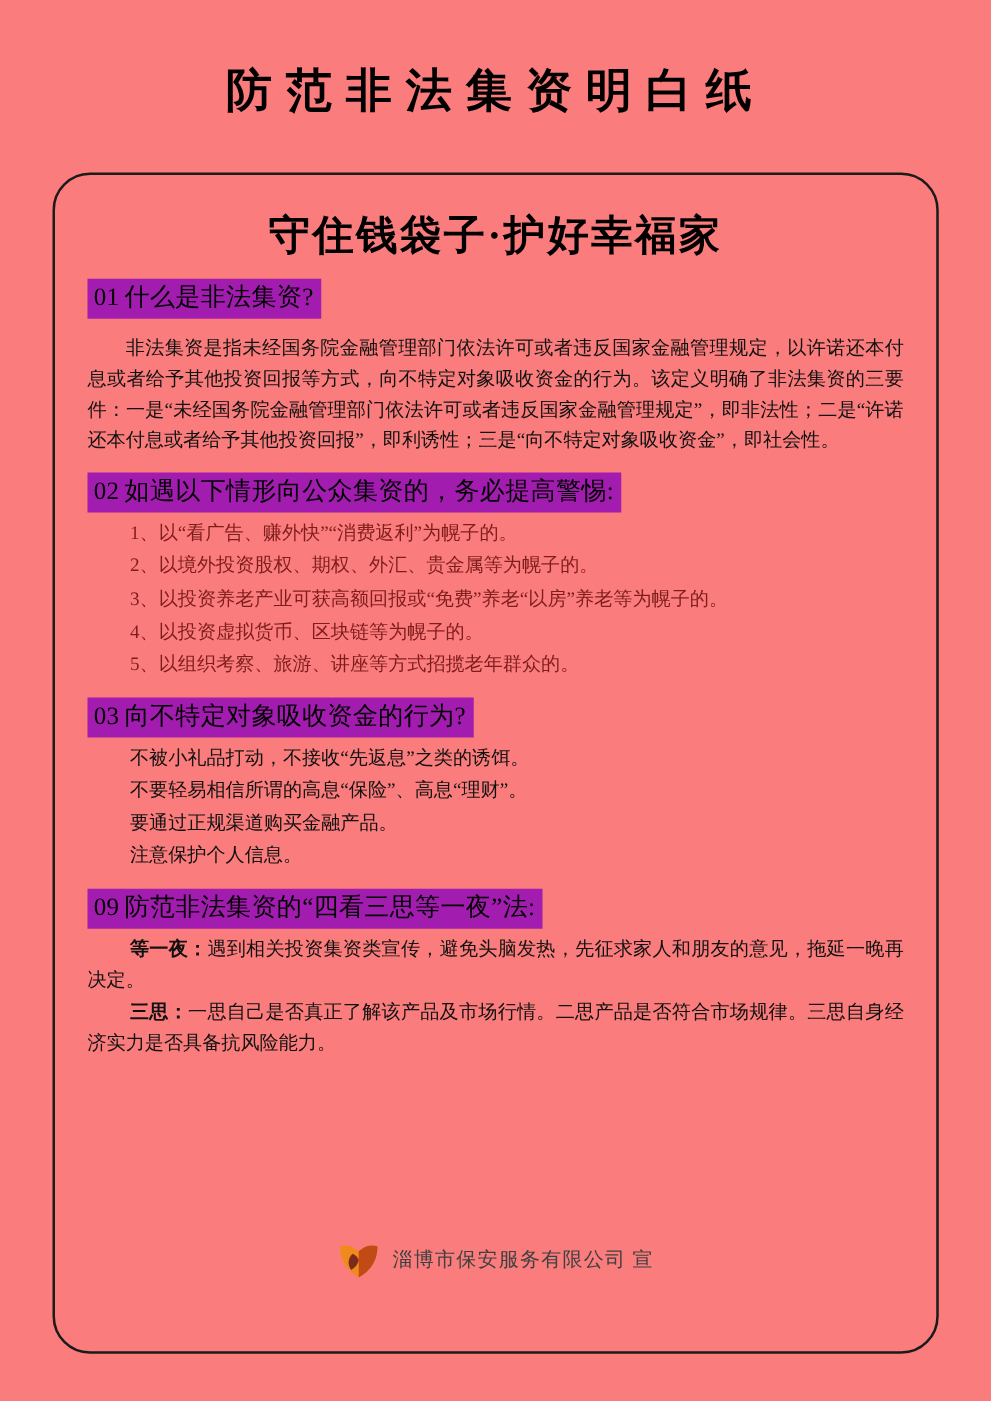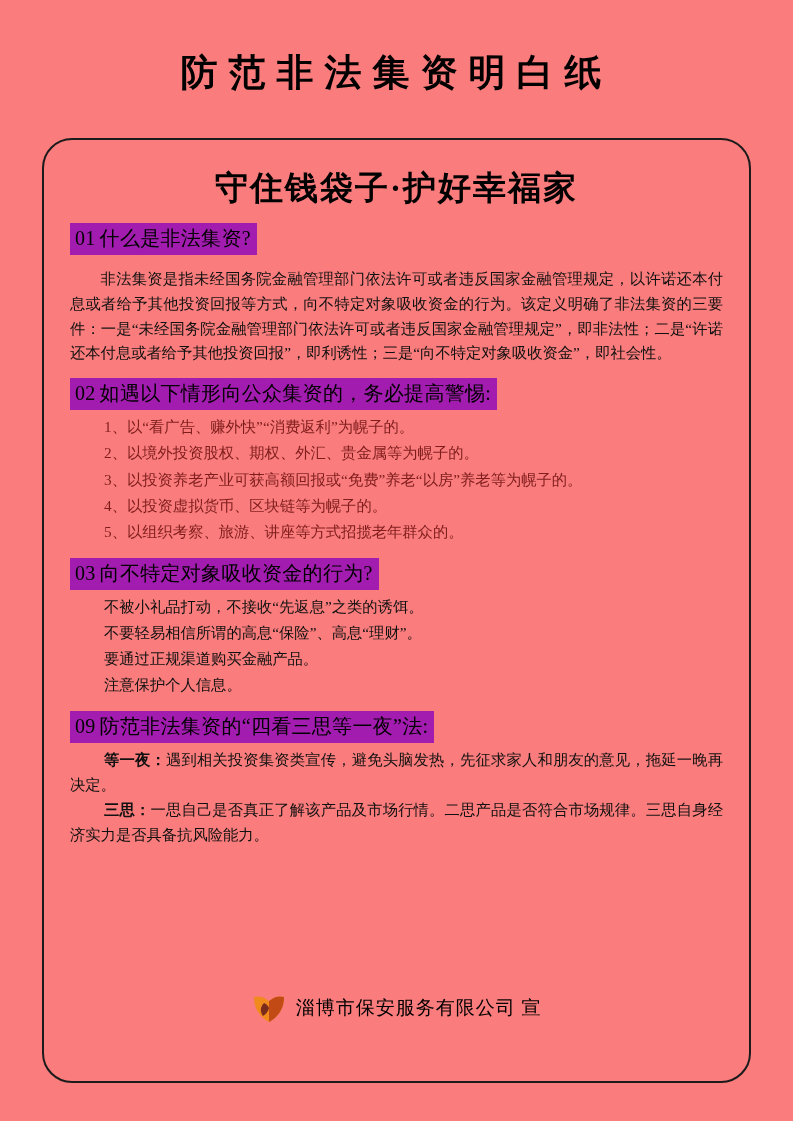--- a/index.html
+++ b/index.html
@@ -116,22 +116,22 @@
     justify-content: center;
     gap: 10px;
   }
   .logo {
     width: 34px;
     height: 30px;
     position: relative;
     flex: 0 0 auto;
   }
   .footer-text {
-    font-size: 19px;
-    color: #000000;
+    font-size: 16px;
+    color: #404040;
     letter-spacing: 1px;
   }
 </style>
 </head>
 <body>
 
 <div class="poster">
 
   <div class="main-title">防范非法集资明白纸</div>
 

